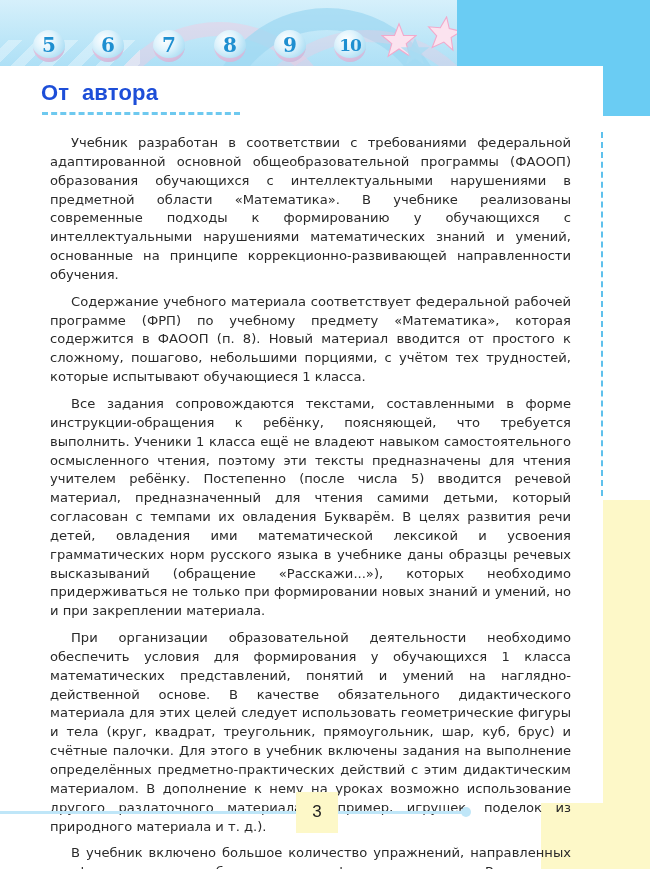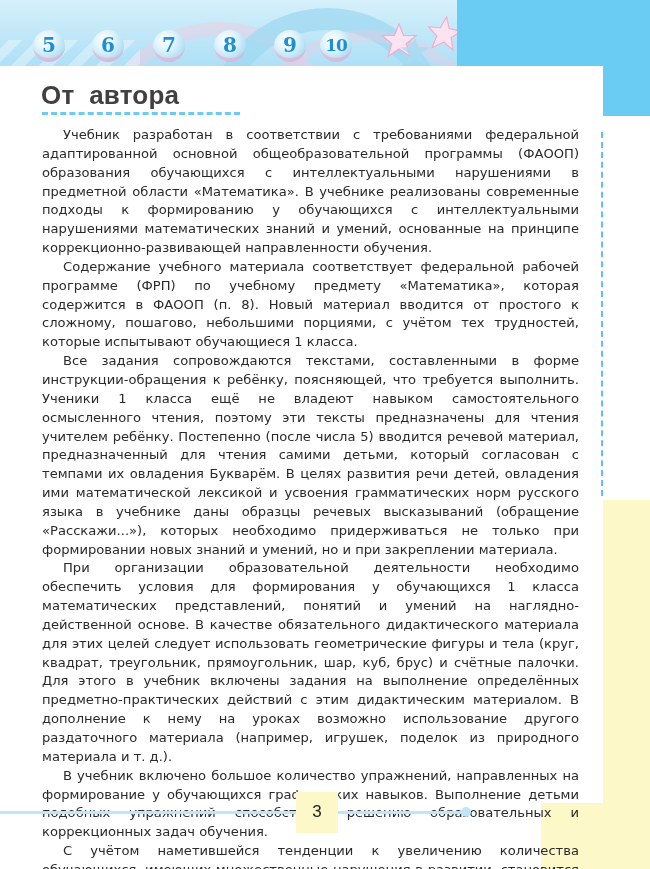--- a/index.html
+++ b/index.html
@@ -12,27 +12,27 @@
   .arc3 { left:235px; top:30px; width:240px; height:240px; border-width:12px; border-color:#f3c9df; opacity:.35; }
   .diag { position:absolute; left:-20px; top:40px; width:160px; height:40px; background:repeating-linear-gradient(135deg, rgba(255,255,255,.35) 0 10px, rgba(255,255,255,0) 10px 20px); }
   .ball { position:absolute; top:30px; width:32px; height:32px; border-radius:50%;
     background: radial-gradient(circle at 38% 32%, #ffffff 0%, #dff3fc 35%, #a8dcf3 75%, #8fd0ee 100%);
     box-shadow: inset 0 -6px 0 -2px rgba(244,160,200,.55); }
   .ball span { position:absolute; left:0; right:0; top:3px; text-align:center; font-family:"DejaVu Serif", serif; font-weight:bold; font-size:20px; color:#1e8fd0; }
   .ball.two span { font-size:17px; top:5px; letter-spacing:-1px; }
   .star { position:absolute; width:36px; height:36px; }
   .blue-top { position:absolute; left:457px; top:0; width:193px; height:66px; background:#6accf3; }
   .blue-side { position:absolute; left:603px; top:66px; width:47px; height:50px; background:#6accf3; }
-  .title { position:absolute; left:41px; top:80px; font-family:"Liberation Sans", sans-serif; font-weight:bold; font-size:26px; color:#404040; letter-spacing:.2px; }
+  .title { position:absolute; left:41px; top:80px; font-family:"Liberation Sans", sans-serif; font-weight:bold; font-size:22px; color:#1d4ed8; letter-spacing:.2px; }
   .title-rule { position:absolute; left:42px; top:112px; width:198px; height:0; border-top:3px dashed #6ec9ef; }
   .vline { position:absolute; left:601px; top:132px; height:364px; width:0; border-left:2px dashed #5fc1ec; }
   .yellow-side { position:absolute; left:603px; top:500px; width:47px; height:369px; background:#fdf8c8; }
   .yellow-bottom { position:absolute; left:541px; top:803px; width:109px; height:66px; background:#fdf8c8; }
   .content { position:absolute; left:42px; top:126px; width:537px; font-family:"DejaVu Sans", sans-serif; font-size:13.1px; line-height:18.85px; color:#2a2a2a; }
-  .content p { margin:0; text-indent:21px; text-align:justify; }
+  .content p { margin:8px; text-indent:21px; text-align:justify; }
   .content p.cont { text-align:justify; text-align-last:justify; }
   .footer-line { position:absolute; left:0; top:811px; width:466px; height:3px; background:#bfe6f8; }
   .footer-dot { position:absolute; left:461px; top:807px; width:10px; height:10px; border-radius:50%; background:#bfe6f8; }
   .page-box { position:absolute; left:296px; top:792px; width:42px; height:41px; background:#fdf8c8; }
   .page-num { position:absolute; left:0; right:0; top:10px; text-align:center; font-family:"Liberation Sans", sans-serif; font-size:17px; color:#222; }
 </style>
 </head>
 <body>
 
 <div class="header-art">
@@ -49,21 +49,21 @@
     </div>
   <div class="ball" style="left:153px">
       <span>7</span>
     </div>
   <div class="ball" style="left:214px">
       <span>8</span>
     </div>
   <div class="ball" style="left:274px">
       <span>9</span>
     </div>
-  <div class="ball two" style="left:320px">
+  <div class="ball two" style="left:334px">
       <span>10</span>
     </div>
 
   <svg class="star" style="left:381px; top:22px" viewBox="0 0 40 40">
     <polygon points="20,2 25,15 39,15 28,24 32,38 20,30 8,38 12,24 1,15 15,15" fill="#fbe3ef" stroke="#f2a9cb" stroke-width="1.2"></polygon>
   </svg>
   <svg class="star" style="left:400px; top:36px; width:30px; height:30px" viewBox="0 0 40 40">
     <polygon points="20,2 25,15 39,15 28,24 32,38 20,30 8,38 12,24 1,15 15,15" fill="#a9dcf3" opacity="0.8"></polygon>
   </svg>
   <svg class="star" style="left:425px; top:16px" viewBox="0 0 40 40">

